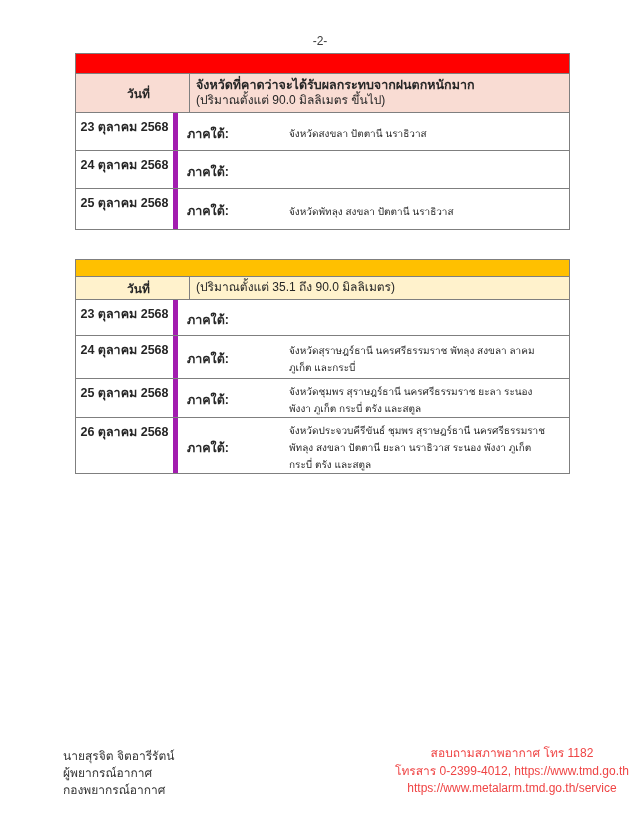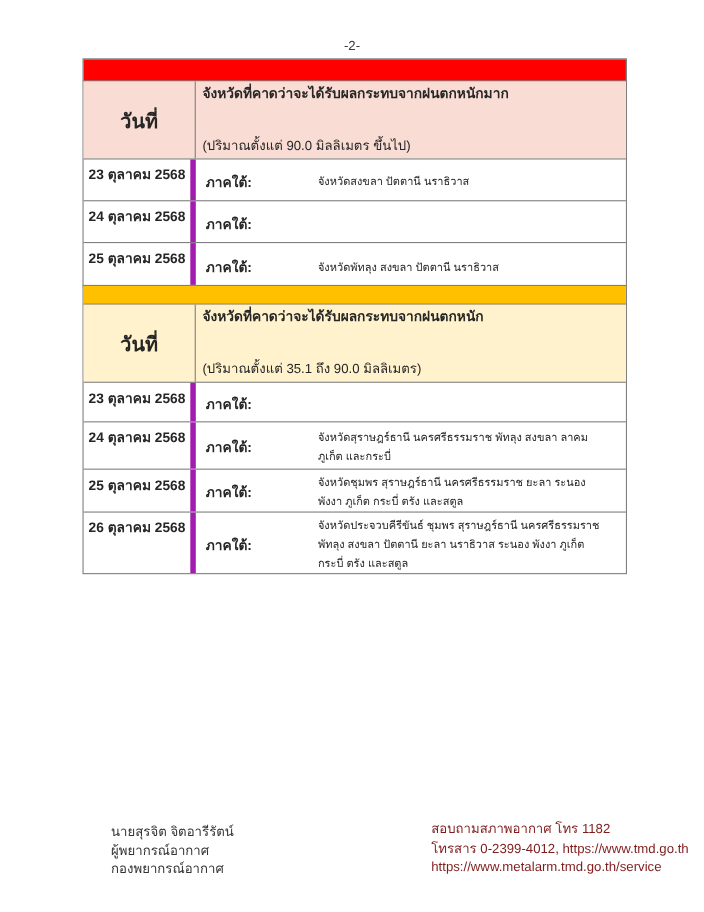--- a/index.html
+++ b/index.html
@@ -33,26 +33,27 @@
   .t2 .accent-bar { background: #ffc000; height: 16px; }
 
   .thead { display: flex; }
   .t1 .thead { background: #f9dcd3; }
   .t2 .thead { background: #fff2cc; }
 
   .th-date {
     width: 102px; flex-shrink: 0;
     border-right: 1px solid #7f7f7f;
     display: flex; align-items: center; justify-content: center;
-    font-weight: bold; font-size: 18px;
+    font-weight: bold; font-size: 12px;
     box-sizing: border-box;
+    margin-left: 12px;
   }
   .th-impact { flex: 1; text-align: left; padding: 3px 6px 4px; }
   .th-impact .l1 { font-weight: bold; font-size: 12.5px; line-height: 16px; }
-  .th-impact .l2 { font-size: 12px; line-height: 15px; margin-top: 32px; }
+  .th-impact .l2 { font-size: 12px; line-height: 15px; }
 
   .tr { display: flex; border-top: 1px solid #7f7f7f; }
 
   .td-date {
     width: 102px; flex-shrink: 0;
     border-right: 5px solid #a21caf;
     text-align: center; font-weight: bold; font-size: 12.5px;
     padding-top: 4px; box-sizing: border-box;
   }
   .td-region { flex: 1; display: flex; align-items: center; padding-top: 4px; }
@@ -65,25 +66,25 @@
     flex: 1; font-size: 10px; line-height: 17px; padding-right: 12px;
   }
 
   
   .h37 { min-height: 37px; } .h40 { min-height: 40px; }
   .h35 { min-height: 35px; } .h42 { min-height: 42px; } .h53 { min-height: 53px; }
 
   
   .footer-left {
     position: absolute; left: 63px; top: 748px;
-    font-size: 12px; line-height: 17px; color: #333333; margin-left: 38px;
+    font-size: 12px; line-height: 17px; color: #333333;
   }
   .footer-right {
     position: absolute; left: 392px; top: 745px; width: 240px;
-    font-size: 12px; line-height: 17.5px; color: #7f1d1d;
+    text-align: center; font-size: 12px; line-height: 17.5px; color: #ef4444;
   }
 </style>
 </head>
 <body>
 
 <div class="page">
 
   <div class="page-number">-2-</div>
 
   <section class="rain-table t1">
@@ -115,21 +116,20 @@
         <span class="provinces">จังหวัดพัทลุง สงขลา ปัตตานี นราธิวาส</span>
       </div>
     </div>
   </section>
 
   <section class="rain-table t2">
     <div class="accent-bar"></div>
     <div class="thead">
       <div class="th-date">วันที่</div>
       <div class="th-impact">
-        <div class="l1">จังหวัดที่คาดว่าจะได้รับผลกระทบจากฝนตกหนัก</div>
         <div class="l2">(ปริมาณตั้งแต่ 35.1 ถึง 90.0 มิลลิเมตร)</div>
       </div>
     </div>
     <div class="tr h35">
       <div class="td-date">23 ตุลาคม 2568</div>
       <div class="td-region">
         <span class="region-label">ภาคใต้:</span>
       </div>
     </div>
     <div class="tr h42">

